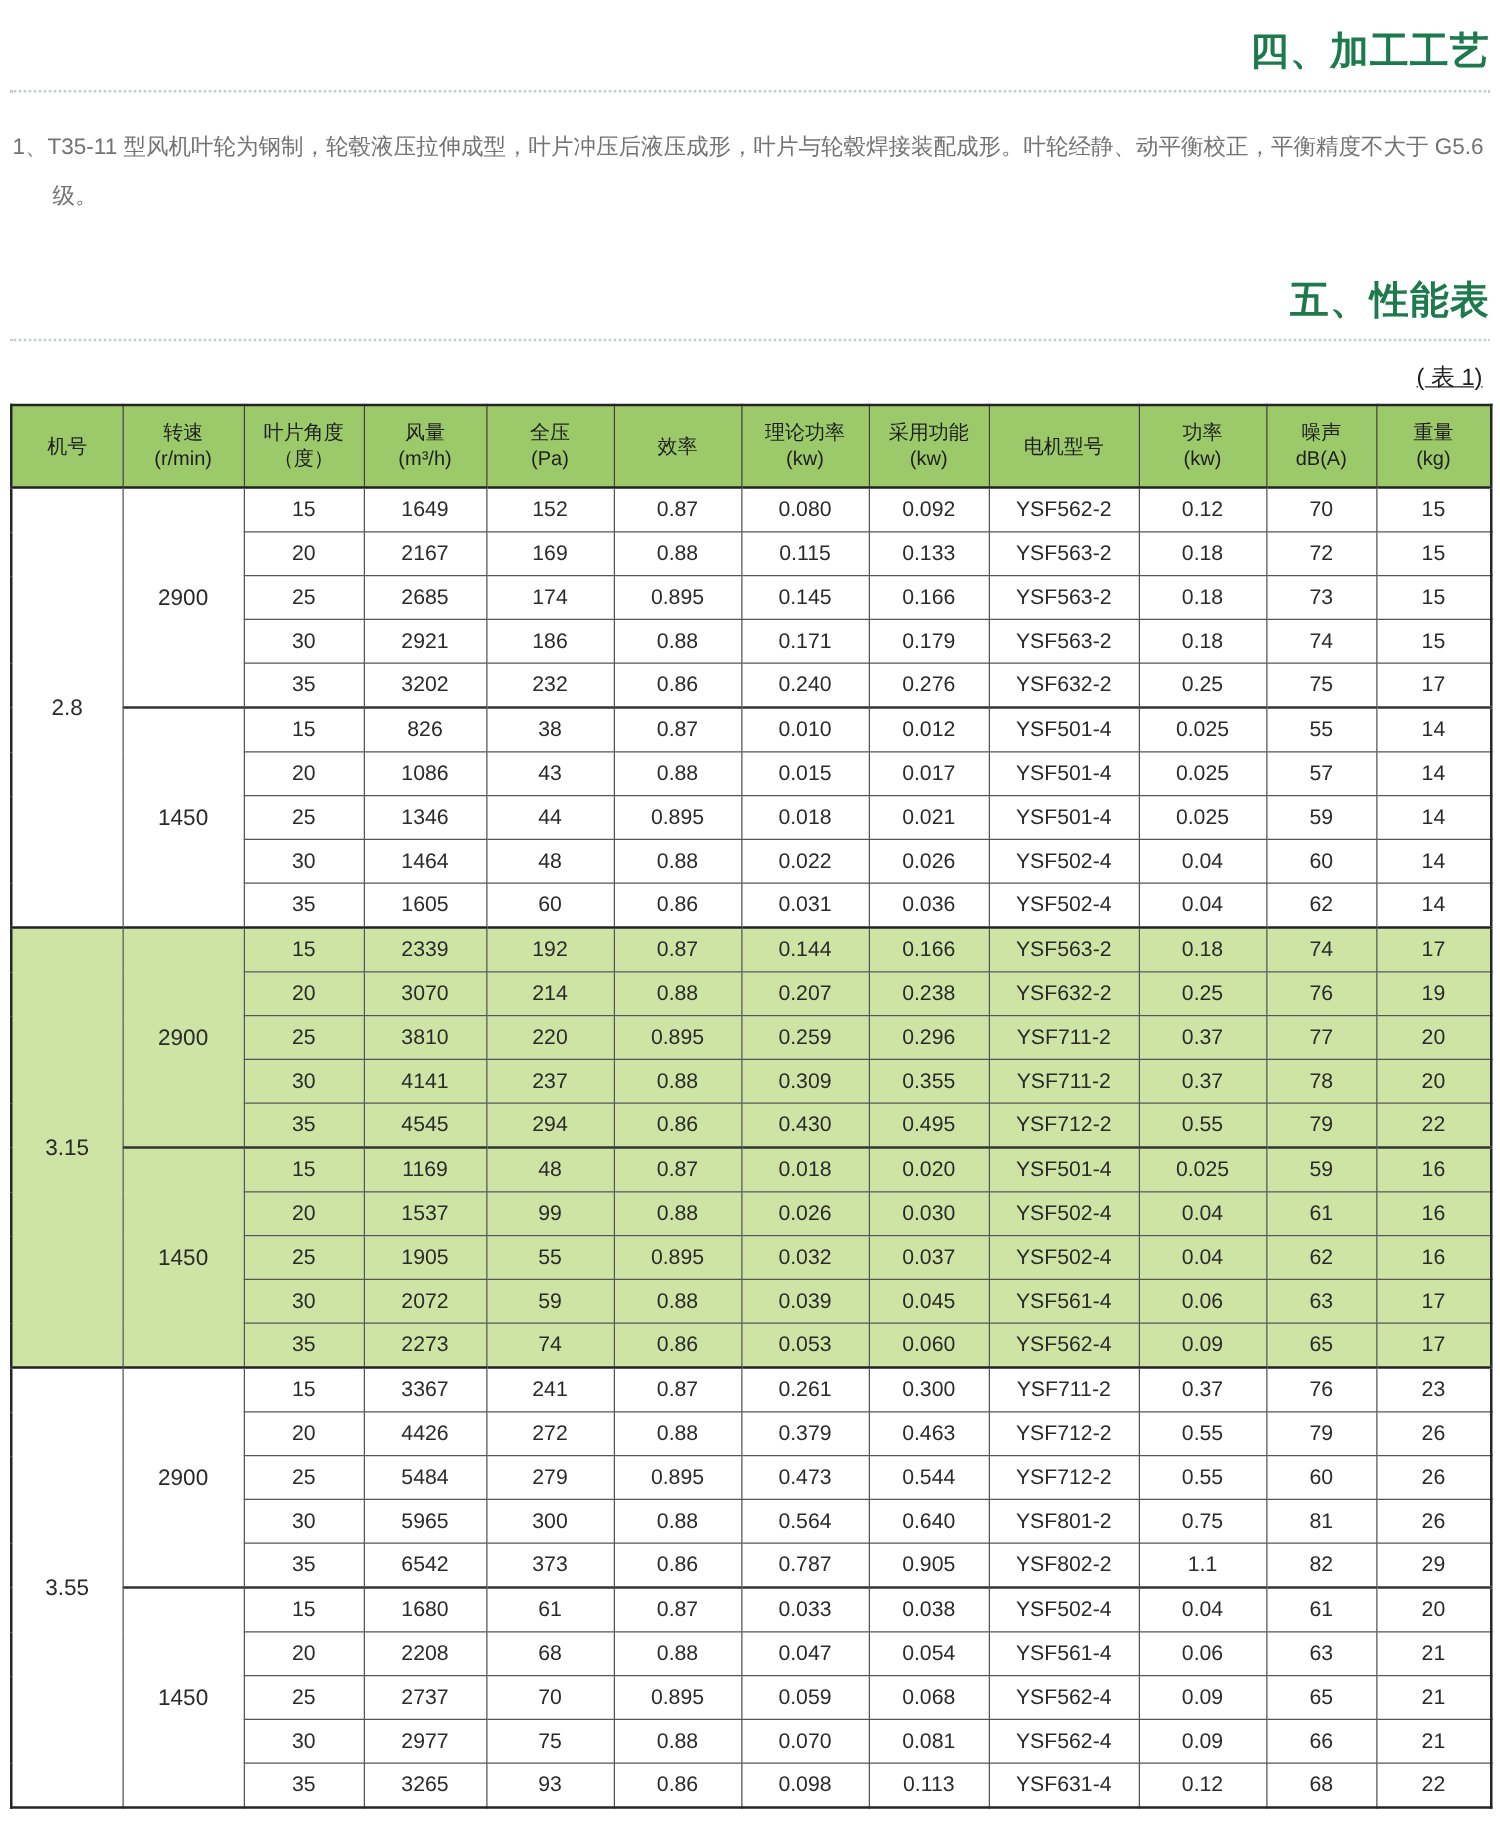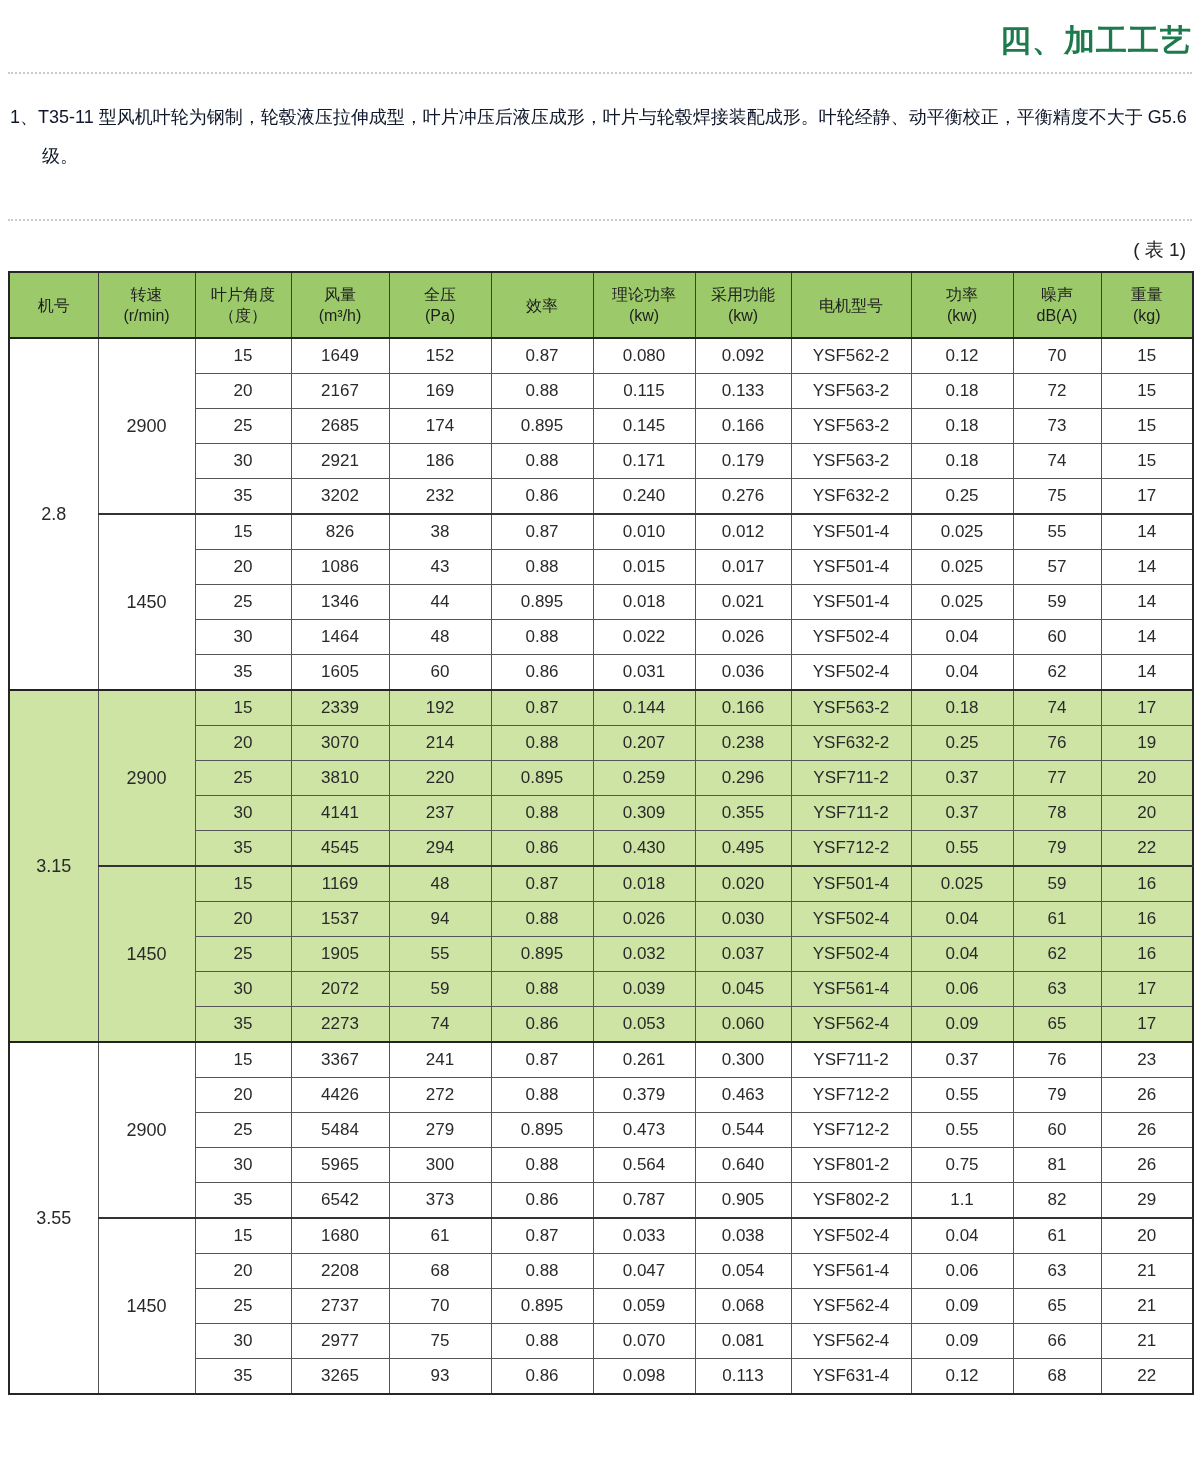--- a/index.html
+++ b/index.html
@@ -15,27 +15,27 @@
     font-size:31px;font-weight:700;letter-spacing:1px;
     color:var(--heading-green,#1c7a4c);
     text-align:right;
   }
   .rule{
     border:none;border-top:2px dotted #c3cfc6;height:0;margin:0;
   }
   .process-list{margin:24px 0 0 2px;}
   .process-item{
     margin:0;max-width:1182px;
-    font-size:18px;line-height:2.15;color:#0f172a;
+    font-size:18px;line-height:2.15;color:#737373;
     padding-left:32px;text-indent:-32px;
   }
   .section-5{margin-top:44px;}
   .table-label{
     text-align:right;margin:16px 6px 8px 0;
-    font-size:19px;color:#222222;
+    font-size:19px;color:#222222;text-decoration:underline;
   }
   table.perf{
     width:1184px;border-collapse:collapse;table-layout:fixed;
     border:2px solid #262626;
   }
   table.perf th{
     background:var(--header-bg,#9cca6a);
     border:1px solid #3f3f3f;
     font-weight:400;font-size:16px;color:#1e1e1e;
     height:60px;line-height:1.35;padding:2px;
@@ -60,20 +60,21 @@
 
   <div>
     <h1 class="section-title">四、加工工艺</h1>
     <div class="rule"></div>
     <div class="process-list">
       <p class="process-item"><span>1、</span><span>T35-11 型风机叶轮为钢制，轮毂液压拉伸成型，叶片冲压后液压成形，叶片与轮毂焊接装配成形。叶轮经静、动平衡校正，平衡精度不大于 G5.6 级。</span></p>
     </div>
   </div>
 
   <div class="section-5">
+    <h1 class="section-title">五、性能表</h1>
     <div class="rule"></div>
   </div>
 
   <div class="table-label">( 表 1)</div>
 
   <table class="perf">
     <colgroup>
       <col style="width:89px">
         <col style="width:97px">
         <col style="width:96px">
@@ -307,21 +308,21 @@
           <td>0.018</td>
           <td>0.020</td>
           <td>YSF501-4</td>
           <td>0.025</td>
           <td>59</td>
           <td>16</td>
         </tr>
         <tr class="hl">
           <td>20</td>
           <td>1537</td>
-          <td>94</td>
+          <td>99</td>
           <td>0.88</td>
           <td>0.026</td>
           <td>0.030</td>
           <td>YSF502-4</td>
           <td>0.04</td>
           <td>61</td>
           <td>16</td>
         </tr>
         <tr class="hl">
           <td>25</td>

